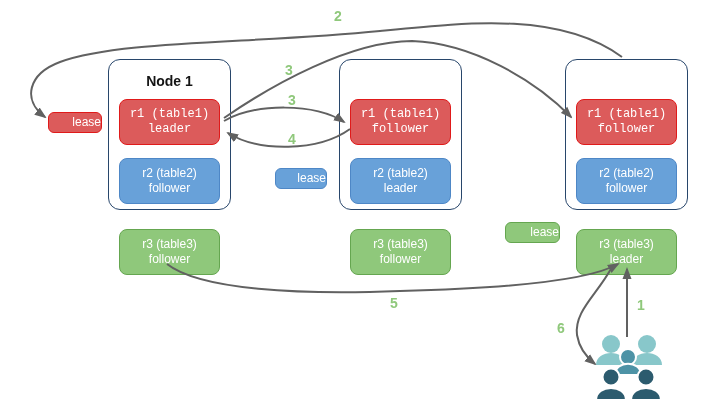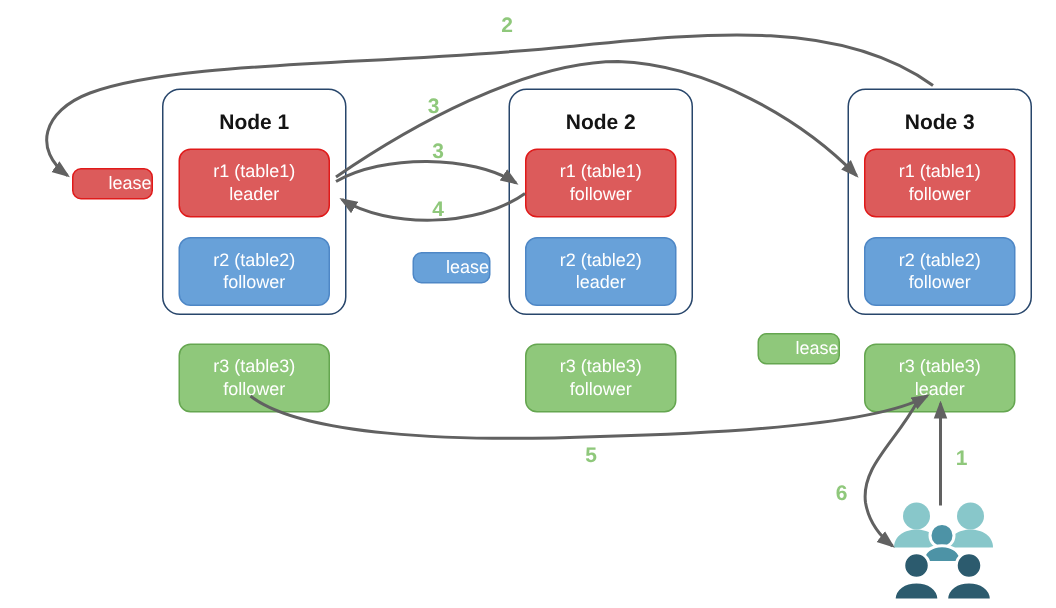--- a/index.html
+++ b/index.html
@@ -11,21 +11,21 @@
   .arrow { fill:none; stroke:var(--arrow); stroke-width:2; }
   .ah { fill:var(--arrow); }
 
   .node { position:absolute; width:123px; height:151px; background:#fff;
           border:1.5px solid var(--node-border); border-radius:12px; z-index:2; box-sizing:border-box; }
   .node-title { position:absolute; top:13px; left:0; right:0; text-align:center;
                 font-size:14px; font-weight:bold; color:#141414; }
   .replica { position:absolute; left:10px; width:101px; height:46px; border-radius:8px;
              border:1.5px solid; box-sizing:border-box; color:#fff; text-align:center;
              font-size:12px; line-height:15px; padding-top:7px; }
-  .replica.red   { background:var(--red-fill);   border-color:var(--red-stroke); }
+  .replica.red   { background:var(--red-fill);   border-color:var(--red-stroke);font-family:Liberation Mono, monospace; }
   .replica.blue  { background:var(--blue-fill);  border-color:var(--blue-stroke); }
   .replica.green { background:var(--green-fill); border-color:var(--green-stroke); }
   .r1 { top:39px; } .r2 { top:98px; } .r3 { top:148px;margin-top:21px; }
 
   .lease { position:absolute; height:21px; border-radius:6px; border:1.5px solid;
            box-sizing:border-box; color:#fff; font-size:12px; text-align:right;
            line-height:18px; z-index:3; }
   .lease.red   { background:var(--red-fill);   border-color:var(--red-stroke);   left:48px;  top:112px; width:54px; }
   .lease.blue  { background:var(--blue-fill);  border-color:var(--blue-stroke);  left:275px; top:168px; width:52px; }
   .lease.green { background:var(--green-fill); border-color:var(--green-stroke); left:505px; top:222px; width:55px; }
@@ -54,37 +54,35 @@
       <div>r2 (table2)</div>
       <div>follower</div>
     </div>
     <div class="replica green r3">
       <div>r3 (table3)</div>
       <div>follower</div>
     </div>
   </div>
 
   <div class="node" style="left:339px; top:59px;">
-    <div class="node-title">Node 2</div>
     <div class="replica red r1">
       <div>r1 (table1)</div>
       <div>follower</div>
     </div>
     <div class="replica blue r2">
       <div>r2 (table2)</div>
       <div>leader</div>
     </div>
     <div class="replica green r3">
       <div>r3 (table3)</div>
       <div>follower</div>
     </div>
   </div>
 
   <div class="node" style="left:565px; top:59px;">
-    <div class="node-title">Node 3</div>
     <div class="replica red r1">
       <div>r1 (table1)</div>
       <div>follower</div>
     </div>
     <div class="replica blue r2">
       <div>r2 (table2)</div>
       <div>follower</div>
     </div>
     <div class="replica green r3">
       <div>r3 (table3)</div>

